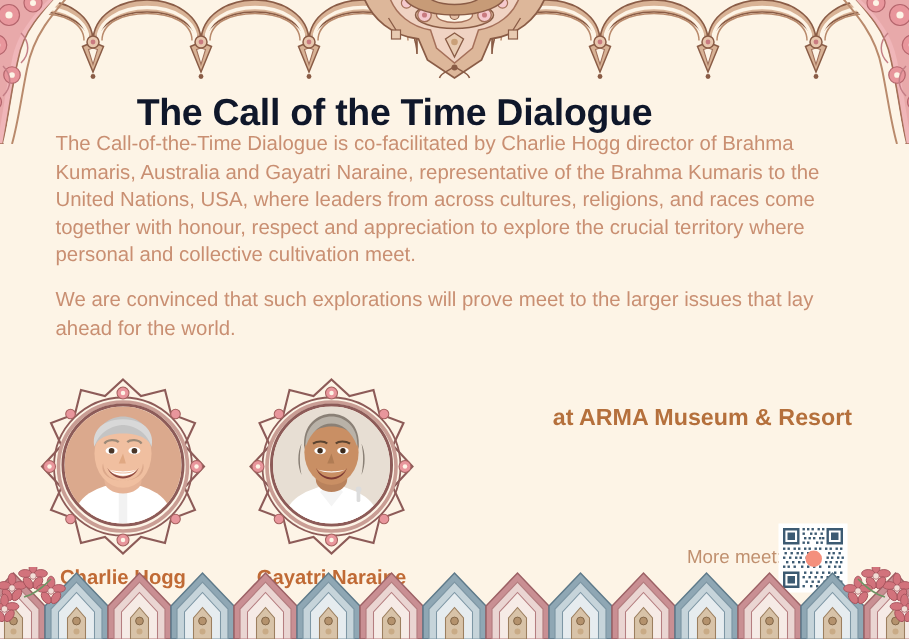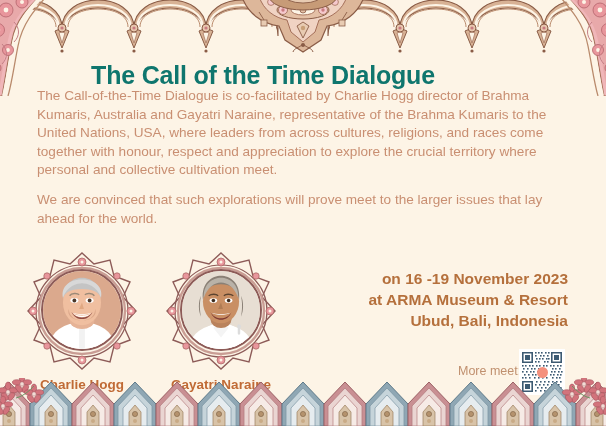--- a/index.html
+++ b/index.html
@@ -45,21 +45,21 @@
 
   
   .title {
     position: absolute;
     left: 0; top: 61px;
     width: 526px;
     text-align: center;
     font-size: 25px;
     font-weight: bold;
     letter-spacing: -0.2px;
-    color: #0f766e;
+    color: #0f172a;
   }
 
   
   .bodytext {
     position: absolute;
     left: 37px;
     top: 87px;
     width: 534px;
     color: #c98f72;
     font-size: 13.6px;
@@ -430,23 +430,21 @@
             <circle cx="60" cy="58" r="2" fill="#dcdcdc"></circle>
             <rect x="58.6" y="58" width="2.6" height="9" rx="1.2" fill="#dcdcdc"></rect>
           </svg>
         </div>
       </div>
       <div class="speaker-name">Gayatri Naraine</div>
     </div>
   </div>
 
   <div class="event-info">
-    <div>on 16 -19 November 2023</div>
     <div>at ARMA Museum &amp; Resort</div>
-    <div>Ubud, Bali, Indonesia</div>
   </div>
 
 
   <div class="moreinfo-label">More meet:</div>
 
   <div class="qr">
     <div class="qr-inner">
       <svg width="42" height="42" viewBox="0 0 42 42" xmlns="http://www.w3.org/2000/svg">
         <rect width="42" height="42" fill="#ffffff"></rect>
         <g fill="#3c5a72">

